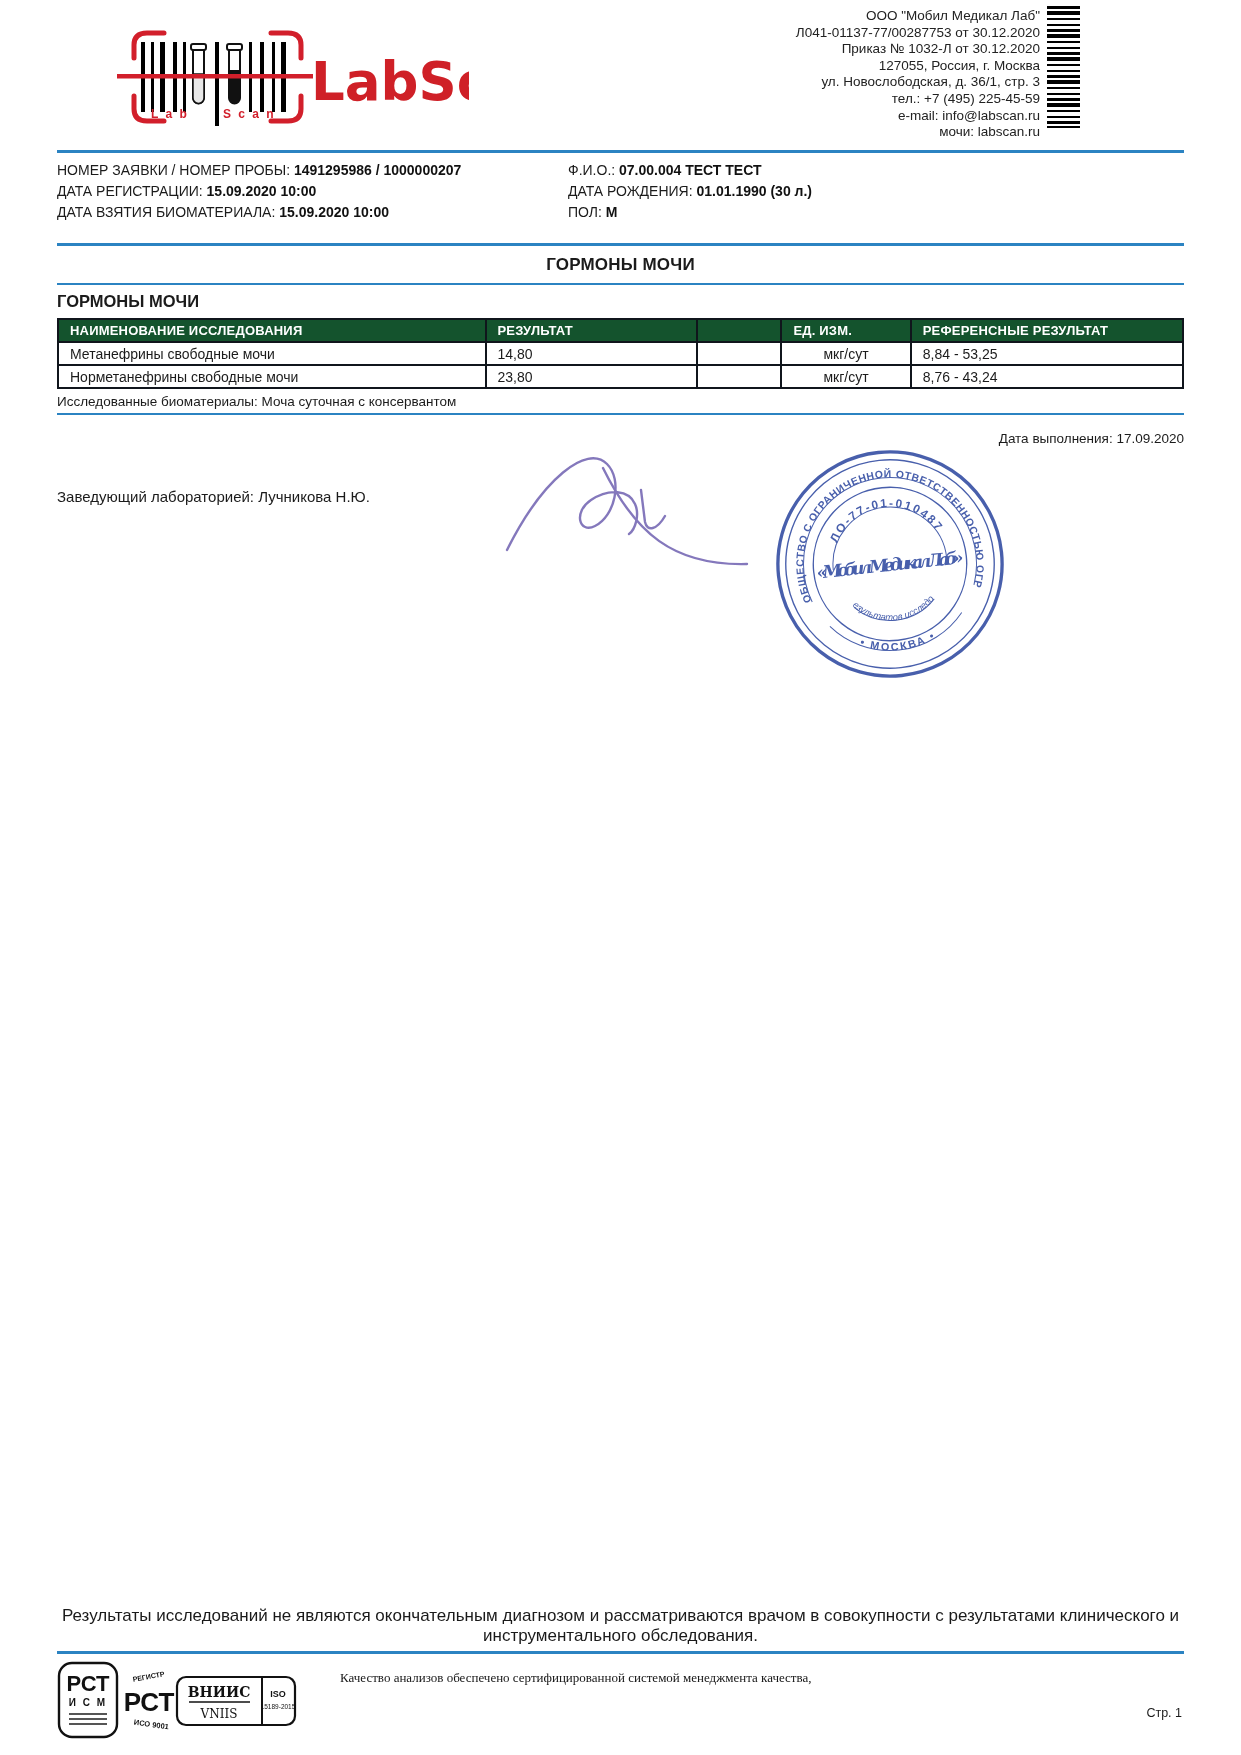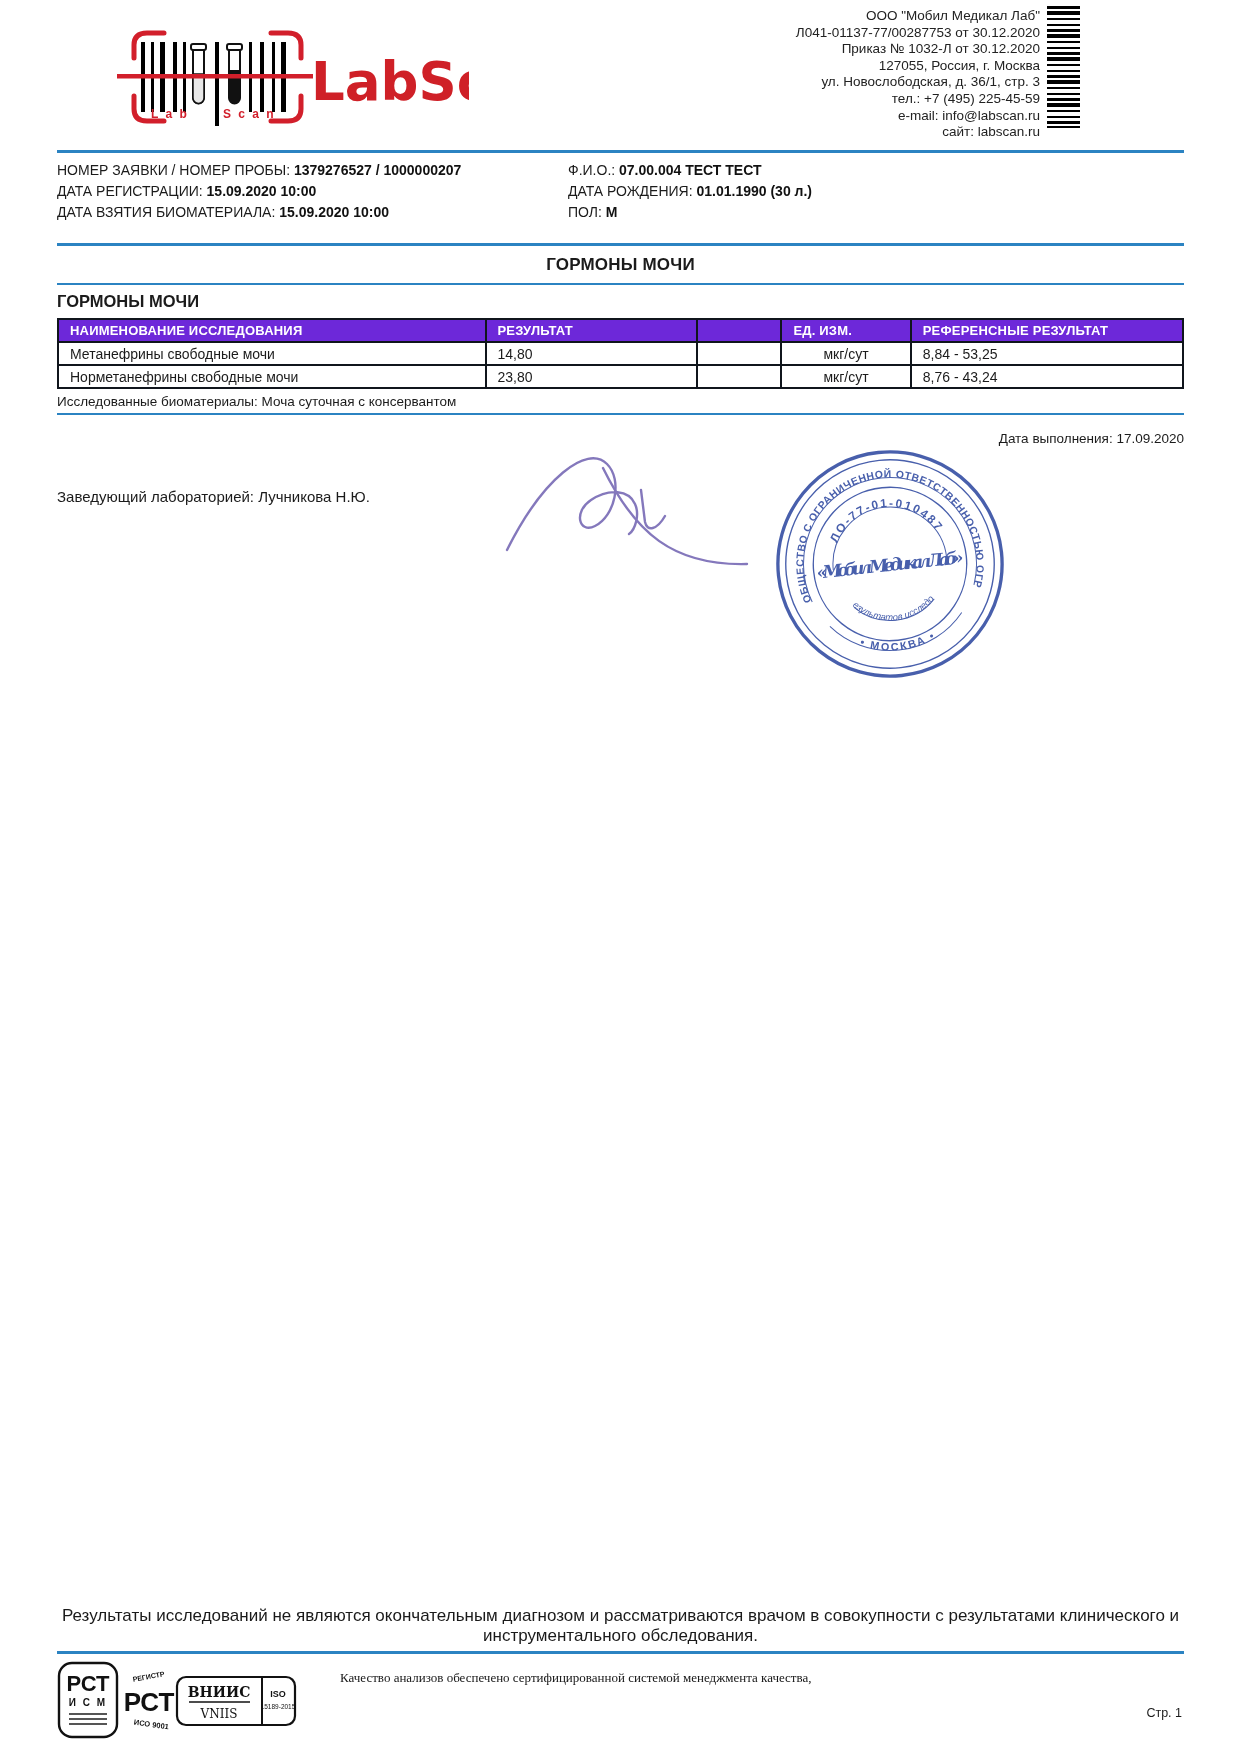--- a/index.html
+++ b/index.html
@@ -23,21 +23,21 @@
   .patient { position:relative; height:90px; padding-top:7px; font-size:14px; line-height:21px; }
   .patient .col-right { position:absolute; left:511px; top:7px; }
   .patient b { color:#111; }
 
   .doc-title { text-align:center; font-size:17px; font-weight:bold; margin:9px 0 8px; letter-spacing:.2px; }
   .section-title { font-size:16.5px; font-weight:bold; margin:7px 0 7px; }
 
   
   table.results { width:100%; border-collapse:collapse; table-layout:fixed; font-size:14px; }
   table.results th, table.results td { border:2px solid #10151c; padding:2px 11px; height:23px; text-align:left; overflow:hidden; white-space:nowrap; }
-  table.results th { background:#6d28d9; color:#fff; font-size:13px; font-weight:bold; letter-spacing:.2px; }
+  table.results th { background:#14532d; color:#fff; font-size:13px; font-weight:bold; letter-spacing:.2px; }
   table.results td.unit { text-align:center; }
   col.c1{width:38%} col.c2{width:18.8%} col.c3{width:7.5%} col.c4{width:11.5%} col.c5{width:24.2%}
 
   .biomat { text-align:left; font-size:13.5px; margin-top:5px; margin-bottom:4px; }
   .exec-date { text-align:right; font-size:13.5px; margin-top:16px; }
 
   
   .sign-area { position:relative; height:265px; }
   .head-lab { position:absolute; left:0; top:42px; font-size:15px; }
   .signature { position:absolute; left:438px; top:-8px; }
@@ -100,31 +100,31 @@
       </svg>
 
       <div class="company">
         <div>ООО "Мобил Медикал Лаб"</div>
         <div>Л041-01137-77/00287753 от 30.12.2020</div>
         <div>Приказ № 1032-Л от 30.12.2020</div>
         <div>127055, Россия, г. Москва</div>
         <div>ул. Новослободская, д. 36/1, стр. 3</div>
         <div>тел.: +7 (495) 225-45-59</div>
         <div>e-mail: info@labscan.ru</div>
-        <div>сайт: labscan.ru</div>
+        <div>мочи: labscan.ru</div>
       </div>
 
       <div class="barcode"></div>
     </div>
 
     <div class="rule rule-3"></div>
 
     <div class="patient">
       <div class="col-left">
-        <div><span>НОМЕР ЗАЯВКИ / НОМЕР ПРОБЫ:</span> <b>1379276527 / 1000000207</b></div>
+        <div><span>НОМЕР ЗАЯВКИ / НОМЕР ПРОБЫ:</span> <b>1491295986 / 1000000207</b></div>
         <div><span>ДАТА РЕГИСТРАЦИИ:</span> <b>15.09.2020 10:00</b></div>
         <div><span>ДАТА ВЗЯТИЯ БИОМАТЕРИАЛА:</span> <b>15.09.2020 10:00</b></div>
       </div>
       <div class="col-right">
         <div><span>Ф.И.О.:</span> <b>07.00.004 ТЕСТ ТЕСТ</b></div>
         <div><span>ДАТА РОЖДЕНИЯ:</span> <b>01.01.1990 (30 л.)</b></div>
         <div><span>ПОЛ:</span> <b>М</b></div>
       </div>
     </div>
 

